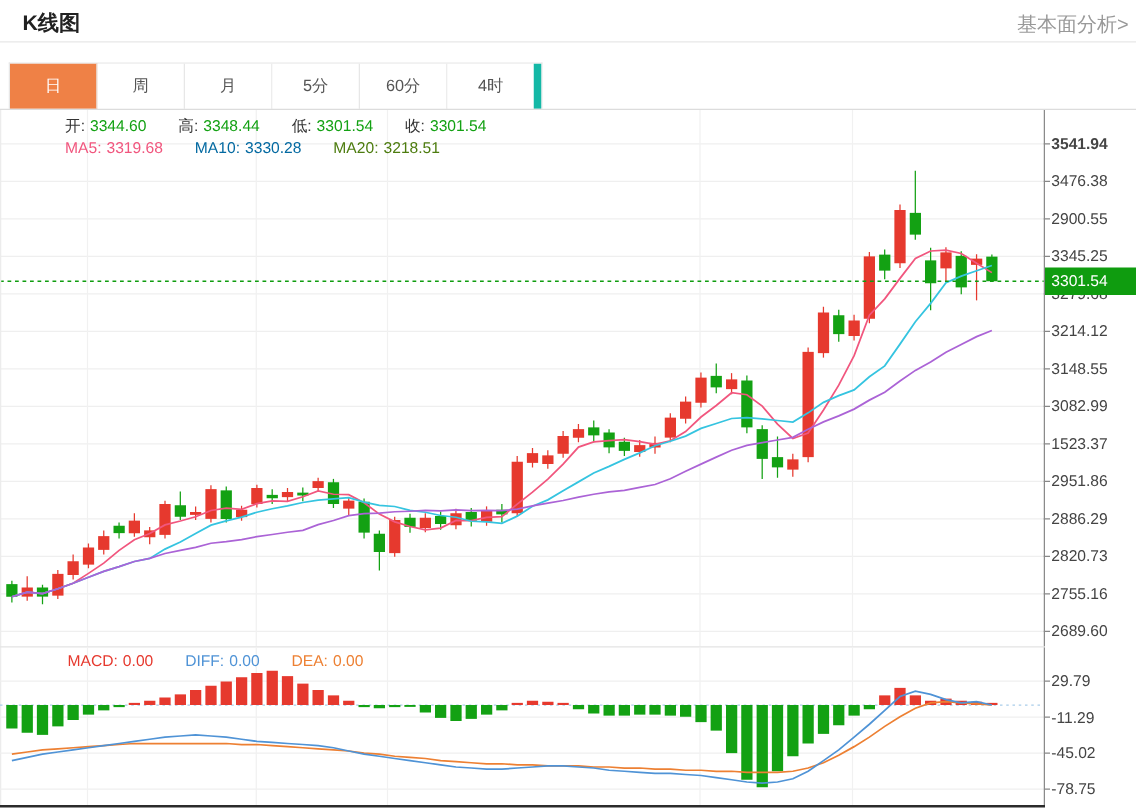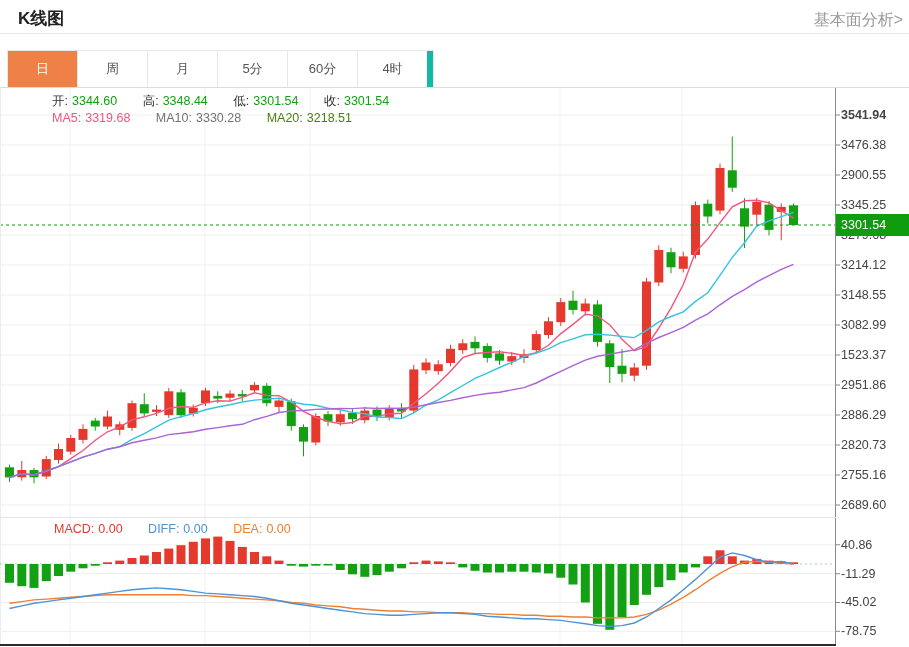--- a/index.html
+++ b/index.html
@@ -16,21 +16,21 @@
   .legend-row{position:absolute;left:14px;font-size:12.5px;white-space:nowrap;z-index:5;margin-left:38px;}
   .legend-row span{margin-right:4px;}
   .lg-gap{display:inline-block;width:14px;}
   .axis-line{position:absolute;left:835px;top:88px;width:1px;height:557px;background:#8a8a8a;}
   .y-label{position:absolute;left:841px;width:66px;font-size:12.5px;color:#444;line-height:14px;}
   .price-tag{position:absolute;left:836px;top:214px;width:70px;height:22px;background:#0f9c0f;color:#fff;font-size:12.5px;line-height:22px;padding-left:5px;z-index:6;}
   .macd-divider{position:absolute;left:0;top:517px;width:836px;height:1px;background:#e4e4e4;}
   .bottom-line{position:absolute;left:0;top:644px;width:836px;height:2px;background:#2b2b2b;}
   .left-edge{position:absolute;left:0;top:88px;width:1px;height:557px;background:#ececec;}
 </style>
-<style>.val-up{color:#13a113;} .c-ma5{color:#f1567e;} .c-ma10{color:#737373;} .c-ma20{color:#4d7c0f;}.c-macd{color:#e6392e;} .c-diff{color:#4f93d6;} .c-dea{color:#ed8033;text-align:center;}.tab.selected{background:#ef8146;} .price-tag{background:#0f9c0f;}</style></head>
+<style>.val-up{color:#13a113;} .c-ma5{color:#f1567e;} .c-ma10{color:#0369a1;} .c-ma20{color:#4d7c0f;}.c-macd{color:#e6392e;} .c-diff{color:#4f93d6;} .c-dea{color:#ed8033;text-align:center;}.tab.selected{background:#ef8146;} .price-tag{background:#0f9c0f;}</style></head>
 <body>
 
 <div id="app">
 
   <div class="title">K线图</div>
   <div class="fund-link">基本面分析&gt;</div>
   <div class="head-rule"></div>
 
   <div class="tabs">
     <div class="tab selected">日</div>
@@ -329,20 +329,20 @@
       <polyline points="9.5,85.3 21.8,83.6 34.0,81.9 46.3,81.1 58.5,80.2 70.8,79.3 83.0,78.5 95.3,77.6 107.5,76.8 119.8,76.8 132.0,76.8 144.3,76.8 156.5,76.8 168.8,76.8 181.0,76.8 193.3,77.6 205.5,77.6 217.8,78.5 230.0,79.3 242.3,80.2 254.5,81.1 266.8,81.9 279.0,82.8 291.3,84.5 303.5,85.3 315.8,87.0 328.0,87.9 340.3,88.8 352.5,90.5 364.8,91.3 377.0,92.2 389.3,93.0 401.5,93.0 413.8,93.9 426.0,93.9 438.3,94.7 450.5,94.7 462.8,94.7 475.0,95.6 487.3,95.6 499.5,96.4 511.8,96.4 524.0,97.3 536.3,97.3 548.5,98.2 560.8,98.2 573.0,99.0 585.3,99.0 597.5,99.9 609.8,99.9 622.0,99.9 634.3,99.0 646.5,96.4 658.8,92.2 671.0,86.2 683.3,79.3 695.5,71.7 707.8,63.1 720.0,55.4 732.3,48.6 744.5,44.3 756.8,43.4 769.0,44.3 781.3,45.1 793.5,46.0" fill="none" stroke="#ed8033" stroke-width="1.4"></polyline>
       <polyline points="9.5,90.5 21.8,87.9 34.0,85.3 46.3,83.6 58.5,81.9 70.8,80.2 83.0,78.5 95.3,76.8 107.5,75.1 119.8,73.4 132.0,71.7 144.3,70.8 156.5,69.9 168.8,70.8 181.0,71.7 193.3,73.4 205.5,75.1 217.8,75.9 230.0,76.8 242.3,77.6 254.5,78.5 266.8,80.2 279.0,82.8 291.3,85.3 303.5,87.0 315.8,88.8 328.0,90.5 340.3,92.2 352.5,93.9 364.8,95.6 377.0,96.4 389.3,97.3 401.5,97.3 413.8,96.4 426.0,95.6 438.3,94.7 450.5,94.7 462.8,95.6 475.0,96.4 487.3,98.2 499.5,99.0 511.8,99.9 524.0,100.7 536.3,100.7 548.5,101.6 560.8,102.4 573.0,104.1 585.3,105.8 597.5,107.6 609.8,108.4 622.0,107.6 634.3,105.0 646.5,99.0 658.8,90.5 671.0,81.9 683.3,71.7 695.5,61.4 707.8,50.3 720.0,39.2 732.3,34.9 744.5,37.5 756.8,41.7 769.0,44.3 781.3,43.4 793.5,46.0" fill="none" stroke="#4f93d6" stroke-width="1.4"></polyline>
     </svg>
 
   <div class="legend-row" style="top:522px;left:16px;">
     <span class="c-macd">MACD:</span><span class="c-macd">0.00</span><span class="lg-gap"></span>
     <span class="c-diff">DIFF:</span><span class="c-diff">0.00</span><span class="lg-gap"></span>
     <span class="c-dea">DEA:</span><span class="c-dea">0.00</span>
   </div>
   <div id="macdAxisLabels">
-      <div class="y-label" style="top: 537.814px;">40.86</div>
+      <div class="y-label" style="top: 537.814px;">29.79</div>
       <div class="y-label" style="top: 566.653px;">-11.29</div>
       <div class="y-label" style="top: 595.492px;">-45.02</div>
       <div class="y-label" style="top: 624.331px;">-78.75</div>
     </div>
 
   <div class="bottom-line"></div>
 </div>
 
 </body></html>

